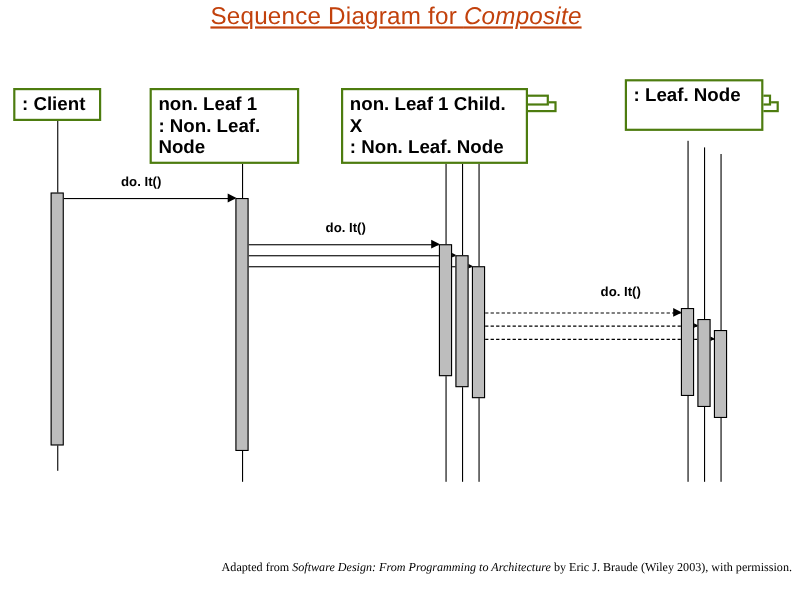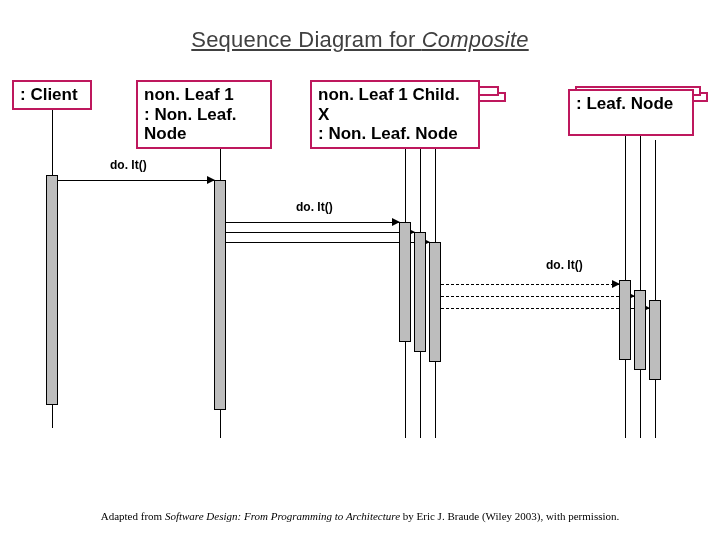--- a/index.html
+++ b/index.html
@@ -7,30 +7,30 @@
     font-family: Arial, Helvetica, sans-serif;
     width: 720px;
     height: 540px;
     position: relative;
     background: #fff;
     overflow: hidden;
   }
   .title {
     text-align: center;
     font-size: 22px;
-    color: #404040;
+    color: #c2410c;
     text-decoration: underline;
-    margin-top: 27px;
+    margin-top: 2px;
     letter-spacing: .2px;
   }
   .title .light { font-style: italic; }
   .wrap { position: absolute; inset: 0; }
   .box {
     position: absolute;
-    border: 2px solid #be185d;
+    border: 2px solid #4d7c0f;
     background: #fff;
     padding: 3px 6px;
     font-size: 17px;
     font-weight: 700;
     line-height: 1.15;
     text-align: left;
     box-sizing: border-box;
     z-index: 1;
   }
   .lifeline { position:absolute; width:1px; background:#000; top:118px; height:320px; z-index:0; }
@@ -48,21 +48,21 @@
   .hdash::after{
     content:"";
     position:absolute; right:-1px; top:-5px;
     border-left:8px solid #000;
     border-top:4.5px solid transparent;
     border-bottom:4.5px solid transparent;
   }
   .attr {
     position:absolute;
     bottom:18px; left:0; right:0;
-    text-align:center;
+    text-align:right;
     font-family:"Times New Roman", Times, serif;
     font-size:11px;
     color:#000;
   }
   .attr em{ font-style:italic; }
 </style>
 </head>
 <body>
 
 <div class="title">
@@ -87,21 +87,21 @@
   <div class="box" style="left:310px; top:80px; width:170px;">
     <div>non. Leaf 1 Child. X</div>
     <div>: Non. Leaf. Node</div>
   </div>
   <div class="lifeline" style="left:405px; top:128px; height:310px;"></div>
   <div class="lifeline" style="left:420px; top:134px; height:304px;"></div>
   <div class="lifeline" style="left:435px; top:140px; height:298px;"></div>
 
   <div class="box" style="left:582px; top:92px; width:126px;"></div>
   <div class="box" style="left:575px; top:86px; width:126px;"></div>
-  <div class="box" style="left:568px; top:89px; width:126px; padding-bottom:20px;">
+  <div class="box" style="left:568px; top:72px; width:126px; padding-bottom:20px;">
     <div> : Leaf. Node</div>
   </div>
   <div class="lifeline" style="left:625px; top:128px; height:310px;"></div>
   <div class="lifeline" style="left:640px; top:134px; height:304px;"></div>
   <div class="lifeline" style="left:655px; top:140px; height:298px;"></div>
 
   <div class="bar" style="left:46px; top:175px; height:230px;"></div>
   <div class="bar" style="left:214px; top:180px; height:230px;"></div>
 
   <div class="bar" style="left:399px; top:222px; height:120px;"></div>

